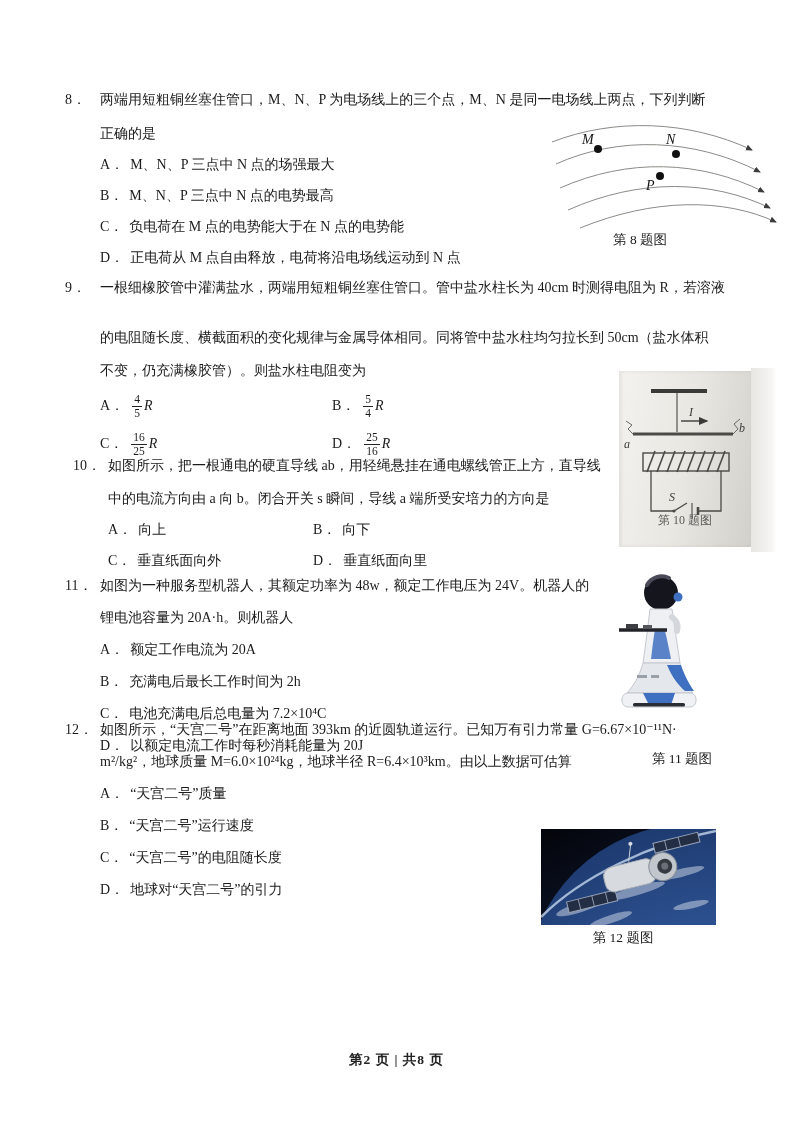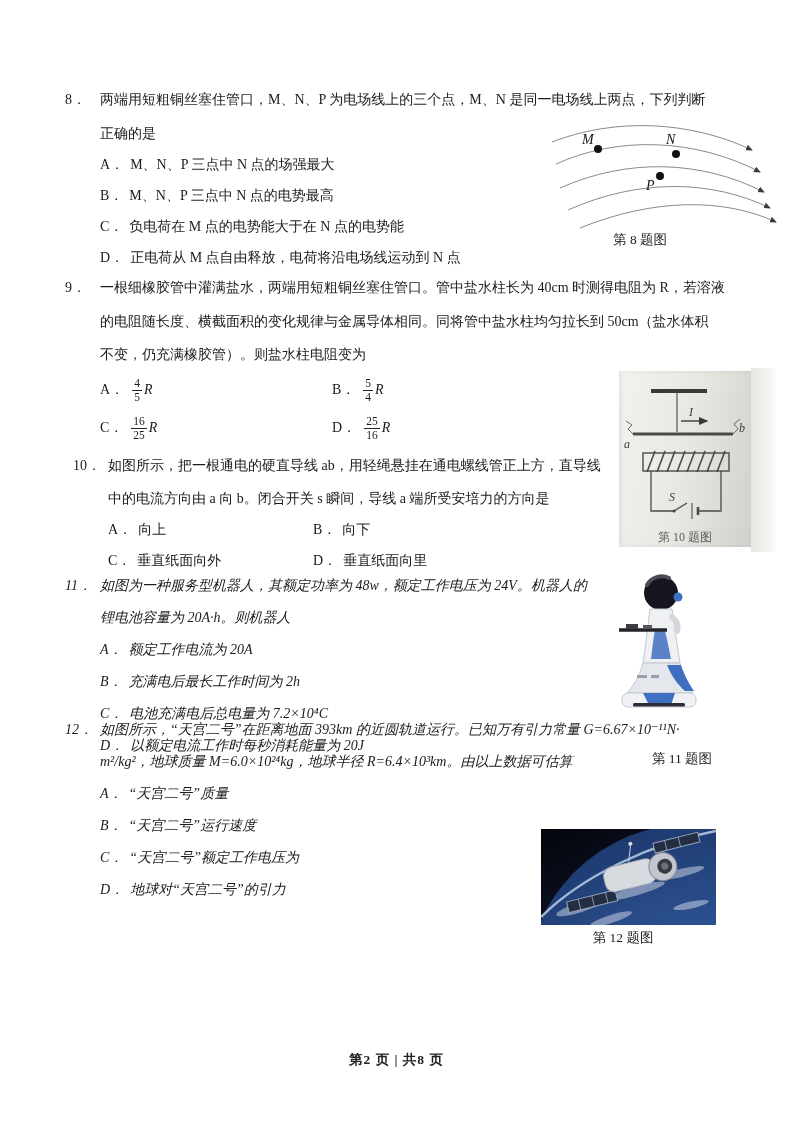--- a/index.html
+++ b/index.html
@@ -1,20 +1,20 @@
 <!DOCTYPE html>
 <html><head>
 <meta charset="utf-8">
 <style>
   html,body{margin:0;padding:0;background:#ffffff;}
   .page{position:relative;width:793px;height:1122px;background:#fff;overflow:hidden;
         font-family:"Liberation Serif","DejaVu Serif",serif;color:#1b1b1b;font-size:14px;}
   .q{position:absolute;left:65px;width:710px;}
   .ql{height:31px;line-height:31px;white-space:nowrap;display:flex;}
-  .ql32{height:32px;line-height:32px;font-style:italic;}
+  .ql32{height:32px;line-height:32px;}
   .qnum{flex:0 0 auto;min-width:35px;}
   .cont{padding-left:35px;}
   .opt{padding-left:35px;display:flex;align-items:center;}
   .optlabel{flex:0 0 auto;margin-right:6px;}
   .optrow2{display:flex;height:31px;line-height:31px;}
   .optrow2 .opt{height:31px;}
   .fracrow{display:flex;height:38px;align-items:center;}
   .fracrow .opt{height:38px;}
   .col1-9{width:232px;}
   .col1-10{width:205px;}
@@ -22,21 +22,21 @@
         font-size:11.5px;margin:0 2px;vertical-align:middle;}
   .frac .fnum{border-bottom:1px solid #222;padding:0 2px;}
   .frac .fden{padding:0 2px;}
   .varit{font-style:italic;}
   .figcap{position:absolute;text-align:center;height:20px;line-height:20px;font-size:13.5px;color:#1b1b1b;white-space:nowrap;}
   .fig10wrap{position:absolute;left:619px;top:371px;width:132px;height:176px;
              background:linear-gradient(100deg,#f4f2ee 0%,#e9e7e2 50%,#d2d0cb 100%);
              box-shadow:2px 0 4px rgba(0,0,0,0.08) inset;}
   .scanband{position:absolute;left:751px;top:368px;width:26px;height:184px;
             background:linear-gradient(90deg,#dddbd6 0%,#f2f1ee 80%,#ffffff 100%);opacity:.7;}
-  .fig10cap{position:absolute;left:0;right:0;bottom:3px;text-align:center;
+  .fig10cap{position:absolute;left:0;right:0;bottom:20px;text-align:center;
             font-size:12px;color:#5a5a57;line-height:14px;}
   .footer{position:absolute;left:0;right:0;top:1051px;text-align:center;
           font-size:13.5px;font-weight:600;color:#222;letter-spacing:1px;}
   svg text{font-family:"Liberation Serif","DejaVu Serif",serif;}
 </style>
 </head>
 <body>
 
 <div class="page">
 
@@ -84,21 +84,21 @@
     <text x="118" y="28" font-size="14" font-style="italic" fill="#111">N</text>
     <text x="98" y="74" font-size="14" font-style="italic" fill="#111">P</text>
   </svg>
   <div class="figcap" style="left:580px;top:230px;width:120px;">第 8 题图</div>
 
   <div class="q" style="top:272px;">
     <div class="ql">
       <span class="qnum">9．</span>
       <span>一根细橡胶管中灌满盐水，两端用短粗铜丝塞住管口。管中盐水柱长为 40cm 时测得电阻为 R，若溶液</span>
     </div>
-    <div class="ql cont" style="margin-top:3px;">的电阻随长度、横截面积的变化规律与金属导体相同。同将管中盐水柱均匀拉长到 50cm（盐水体积</div>
+    <div class="ql cont" style="margin-top:19px;">的电阻随长度、横截面积的变化规律与金属导体相同。同将管中盐水柱均匀拉长到 50cm（盐水体积</div>
     <div class="ql cont" style="margin-top:2px;">不变，仍充满橡胶管）。则盐水柱电阻变为</div>
     <div class="fracrow" style="margin-top:1px;">
       <div class="opt col1-9">
         <span class="optlabel">A．</span>
         <span class="frac">
             <span class="fnum">4</span>
             <span class="fden">5</span>
           </span>
         <span class="varit">R</span>
       </div>
@@ -261,21 +261,21 @@
     <div class="ql ql32 opt">
       <span class="optlabel">A．</span>
       <span>“天宫二号”质量</span>
     </div>
     <div class="ql ql32 opt">
       <span class="optlabel">B．</span>
       <span>“天宫二号”运行速度</span>
     </div>
     <div class="ql ql32 opt">
       <span class="optlabel">C．</span>
-      <span>“天宫二号”额定工作电压为</span>
+      <span>“天宫二号”的电阻随长度</span>
     </div>
     <div class="ql ql32 opt">
       <span class="optlabel">D．</span>
       <span>地球对“天宫二号”的引力</span>
     </div>
   </div>
 
   <svg style="position:absolute;left:541px;top:829px;" width="175" height="96" viewBox="0 0 175 96">
     <defs>
       <linearGradient id="space" x1="0" y1="0" x2="1" y2="1">

